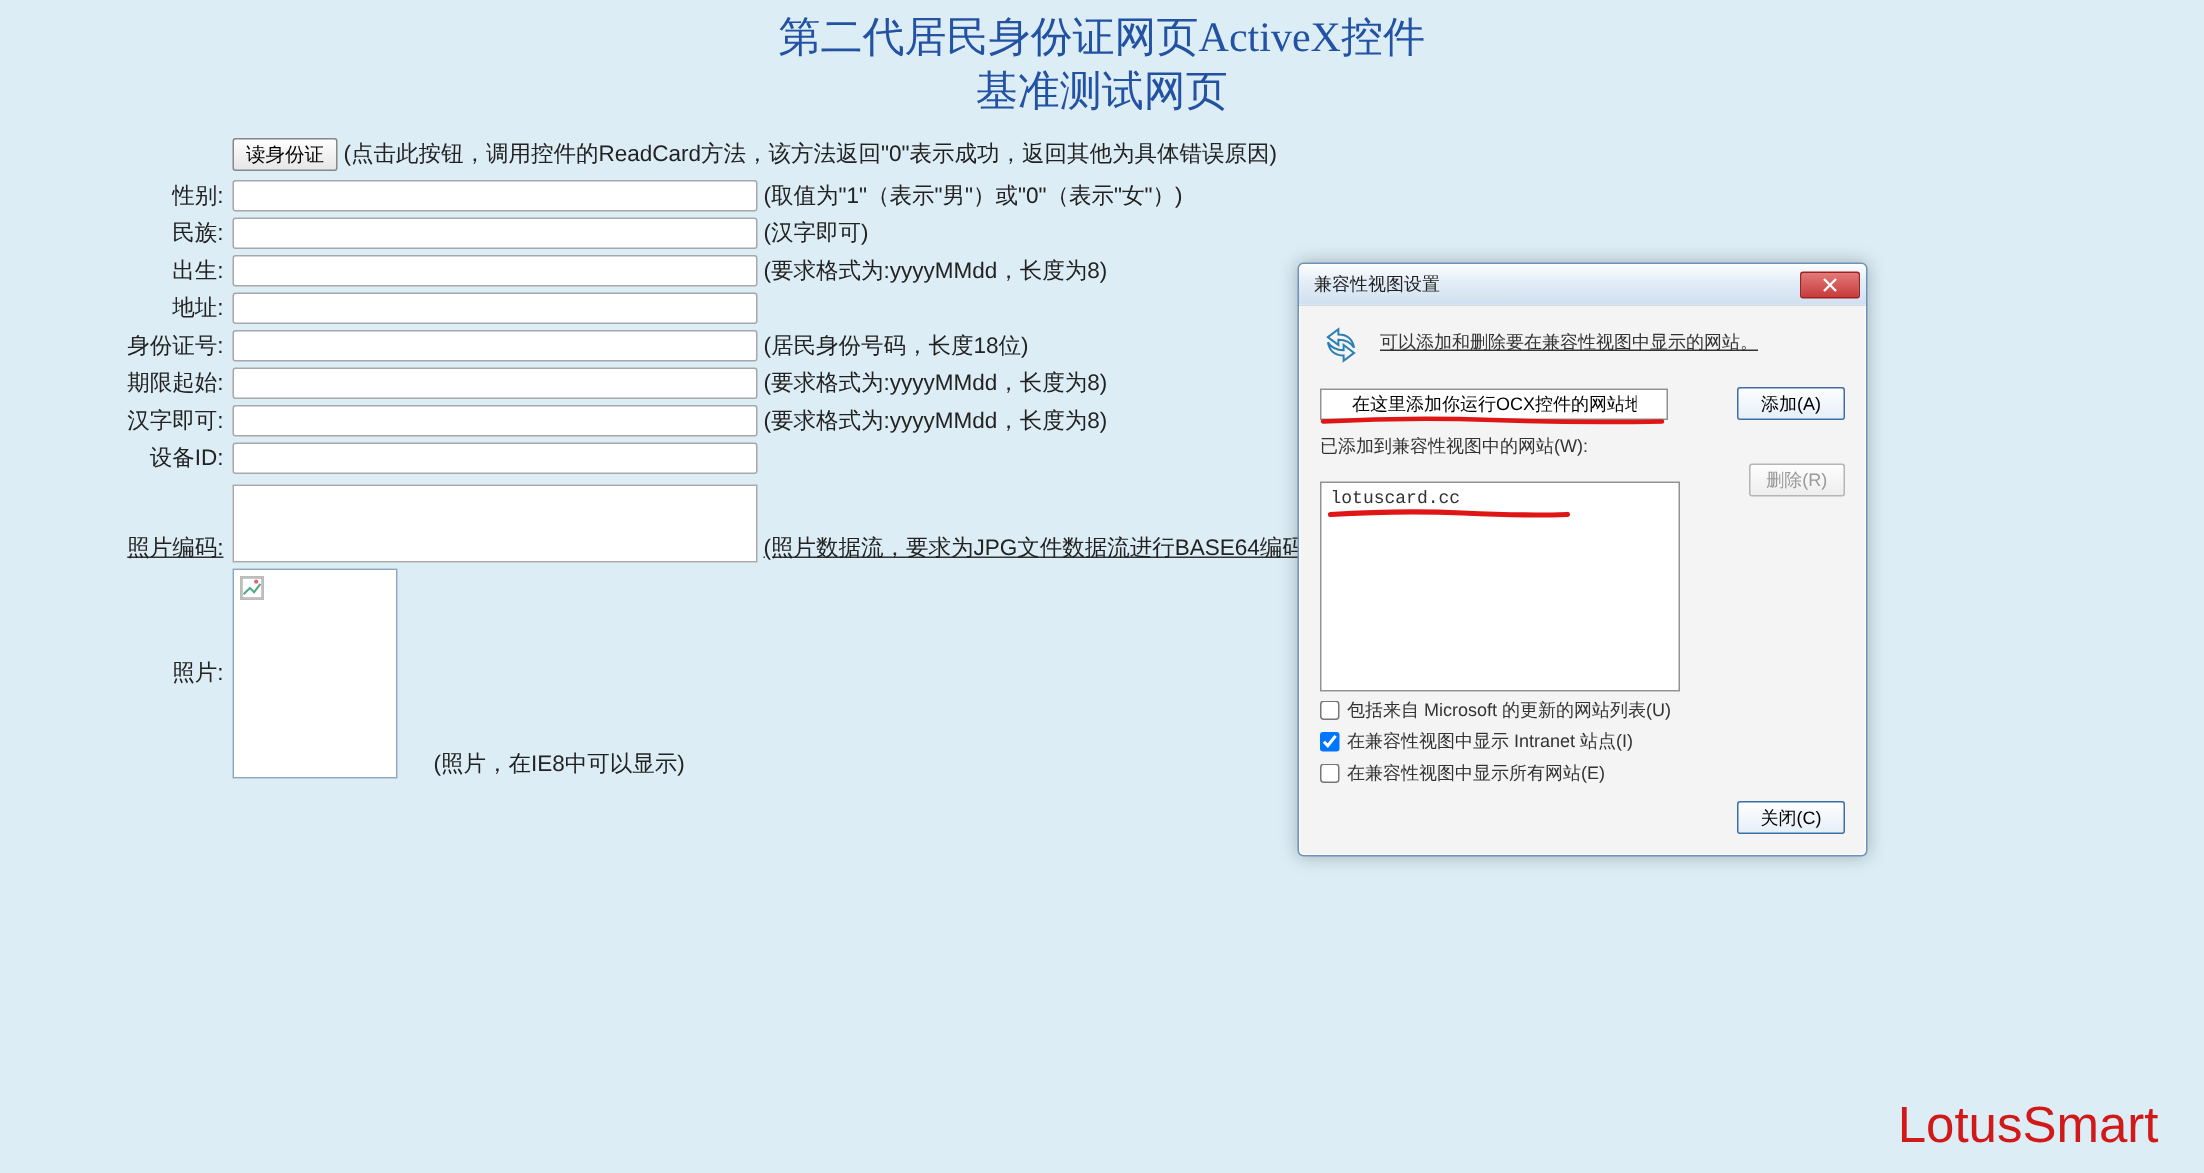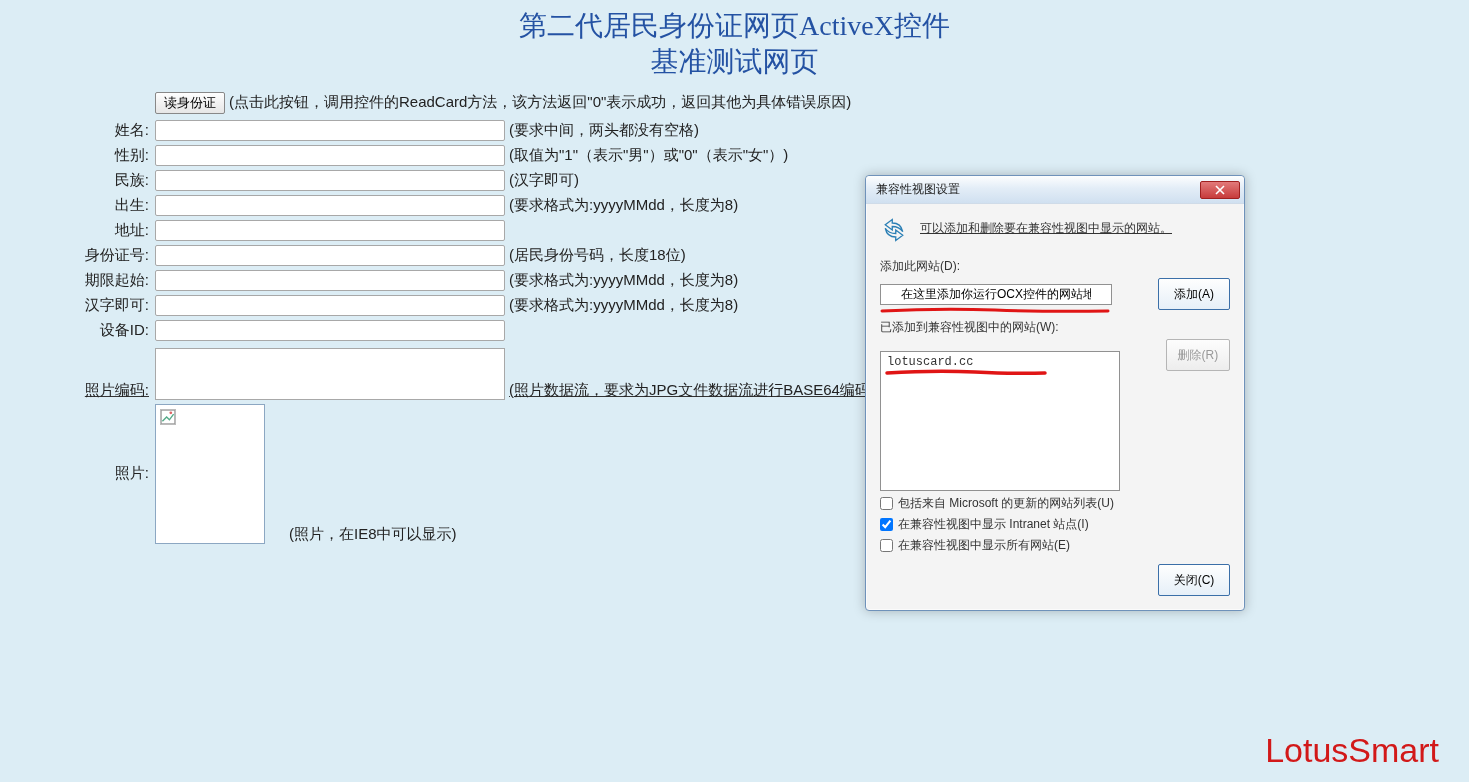--- a/index.html
+++ b/index.html
@@ -115,21 +115,21 @@
 .dlg-label { font-size:12px; color:#333; margin-top:4px; margin-bottom:3px; display:block; }
 .dlg-input-row { display:flex; gap:6px; align-items:center; }
 .dlg-input {
   flex:1; height:21px;
   border:1px solid #919191;
   padding:0 20px;
   font-size:12px;
   background:#fff;
 }
 .dlg-btn {
-  width: 72px; height:32px;
+  width: 72px; height:22px;
   border:1px solid #3b6fa8;
   background: linear-gradient(#fefefe,#e6eff8);
   border-radius:2px;
   font-size:12px;
   cursor:pointer;
   margin-left:40px;
 }
 .dlg-btn.disabled {
   border-color:#b5b5b5;
   background: linear-gradient(#fdfdfd,#ededed);
@@ -165,25 +165,20 @@
   <h1>基准测试网页</h1>
 </div>
 
 <div class="form-area">
   <div class="form-row first">
     <span class="label"></span>
     <button class="read-btn">读身份证</button>
     <span class="hint">(点击此按钮，调用控件的ReadCard方法，该方法返回"0"表示成功，返回其他为具体错误原因)</span>
   </div>
 
-  <div class="form-row">
-    <span class="label">姓名:</span>
-    <input class="field" style="">
-    <span class="hint">(要求中间，两头都没有空格)</span>
-  </div>
   <div class="form-row">
     <span class="label">性别:</span>
     <input class="field" style="">
     <span class="hint">(取值为"1"（表示"男"）或"0"（表示"女"）)</span>
   </div>
   <div class="form-row">
     <span class="label">民族:</span>
     <input class="field" style="">
     <span class="hint">(汉字即可)</span>
   </div>
@@ -252,21 +247,20 @@
     <div class="dlg-header-row">
       <div class="dlg-icon">
         <svg viewBox="0 0 32 32" width="28" height="28">
           <path d="M6 10 L14 4 L14 8 Q24 8 26 18 Q22 12 14 12 L14 16 Z" fill="none" stroke="#2b7fb5" stroke-width="1.5"></path>
           <path d="M26 22 L18 28 L18 24 Q8 24 6 14 Q10 20 18 20 L18 16 Z" fill="none" stroke="#2b7fb5" stroke-width="1.5"></path>
         </svg>
       </div>
       <div class="dlg-desc">可以添加和删除要在兼容性视图中显示的网站。</div>
     </div>
 
-    <label class="dlg-label">添加此网站(D):</label>
     <div class="dlg-input-row">
       <input class="dlg-input" value="在这里添加你运行OCX控件的网站地址" style="">
       <button class="dlg-btn">添加(A)</button>
     </div>
     <div class="red-underline1">
       <svg width="230" height="8">
           <path d="M2 4 Q 60 1 115 3 T 228 4" stroke="#e01515" stroke-width="3" fill="none" stroke-linecap="round"></path>
         </svg>
     </div>
 

